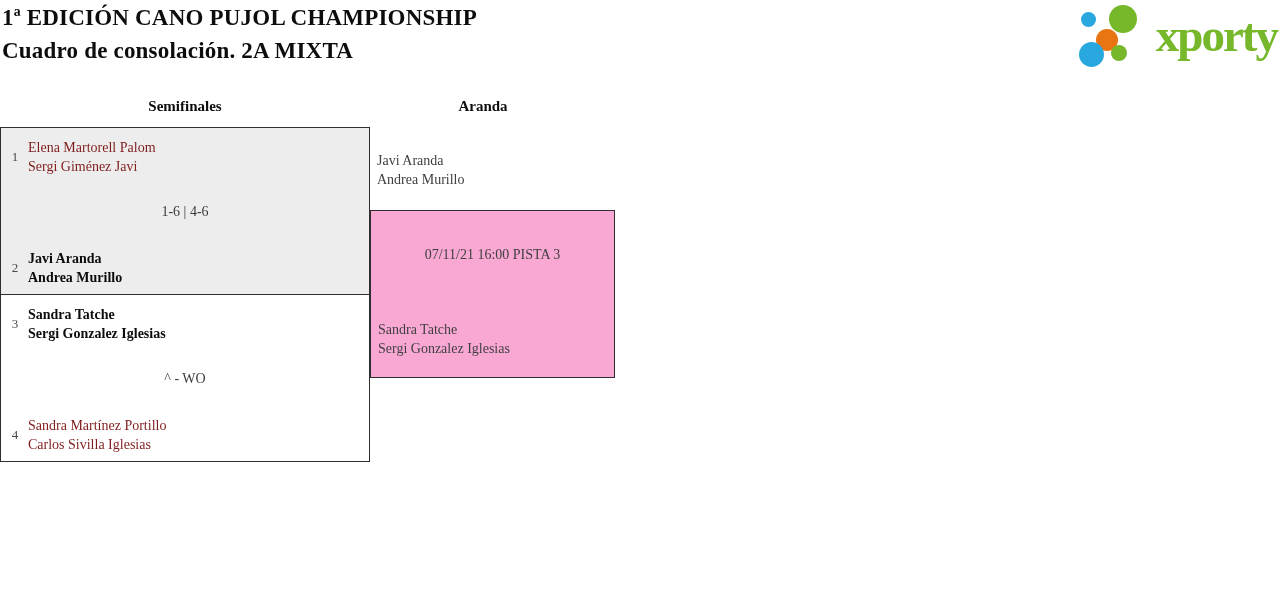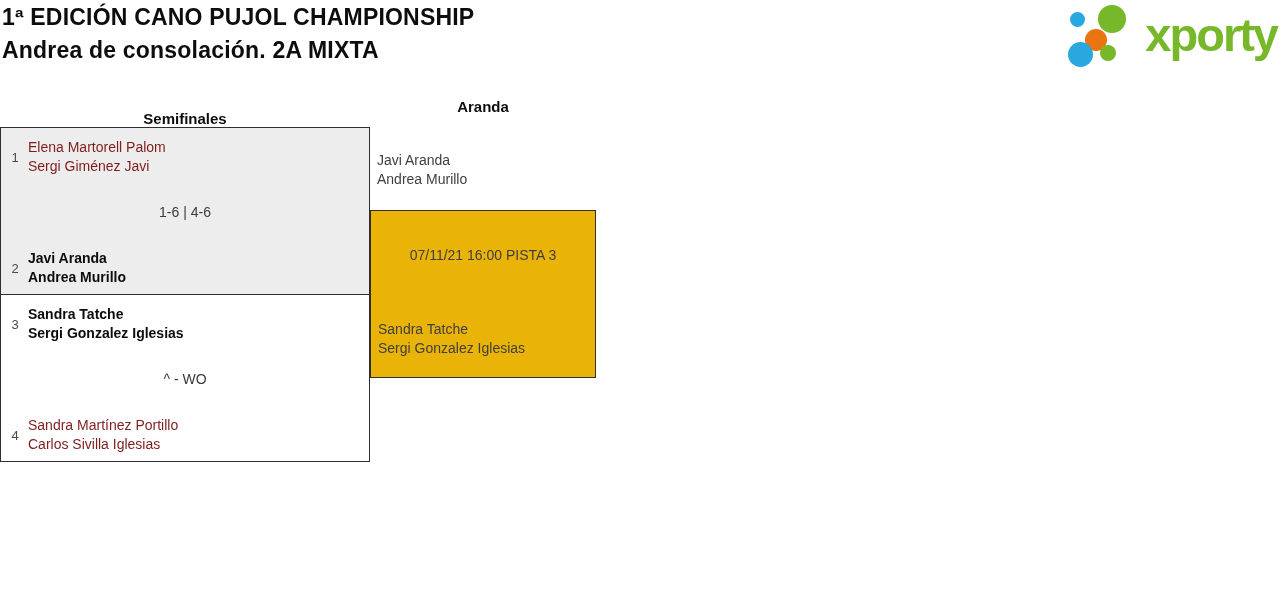--- a/index.html
+++ b/index.html
@@ -1,21 +1,21 @@
 <!DOCTYPE html>
 <html><head>
 <meta charset="utf-8">
 <style>
   html, body { margin: 0; padding: 0; background: #ffffff; }
   .page {
     position: relative;
     width: 1280px;
     height: 595px;
     background: #ffffff;
-    font-family: Liberation Sans, sans-serif;
+    font-family: Liberation Serif, serif;
     overflow: hidden;
   }
 
   
   .titles {
     position: absolute;
     left: 2px;
     top: 1px;
     color: #0d0d0d;
   }
@@ -54,32 +54,32 @@
 
   
   .round-label {
     position: absolute;
     top: 98px;
     font-size: 15px;
     font-weight: 700;
     color: #0d0d0d;
     text-align: center;
   }
-  .round-label.semis { left: 0; width: 370px; margin-top: 12px; }
+  .round-label.semis { left: 0; width: 370px; }
   .round-label.final { left: 370px; width: 226px; }
 
   
   .match {
     position: absolute;
     box-sizing: border-box;
     border: 1px solid #2e2e2e;
   }
   .match.sf1 { left: 0; top: 127px; width: 370px; height: 168px; background: #ededed; }
   .match.sf2 { left: 0; top: 294px; width: 370px; height: 168px; background: #ffffff; }
-  .match.final-box { left: 370px; top: 210px; width: 226px; height: 168px; background: #eab308; }
+  .match.final-box { left: 370px; top: 210px; width: 245px; height: 168px; background: #f9a8d4; }
 
   .team {
     position: absolute;
     left: 8px;
     display: flex;
     align-items: center;
     gap: 7px;
   }
   .team.slot-top { top: 10px; }
   .team.slot-bottom { top: 121px; }
@@ -136,21 +136,21 @@
     white-space: nowrap;
   }
 </style>
 </head>
 <body>
 
 <div class="page">
 
   <div class="titles">
     <div class="title-line">1ª EDICIÓN CANO PUJOL CHAMPIONSHIP</div>
-    <div class="title-line">Andrea de consolación. 2A MIXTA</div>
+    <div class="title-line">Cuadro de consolación. 2A MIXTA</div>
   </div>
 
   <a class="logo">
     <span class="dots">
       <span class="dot dot-blue-sm"></span>
       <span class="dot dot-green-lg"></span>
       <span class="dot dot-orange"></span>
       <span class="dot dot-blue-lg"></span>
       <span class="dot dot-green-sm"></span>
     </span>

